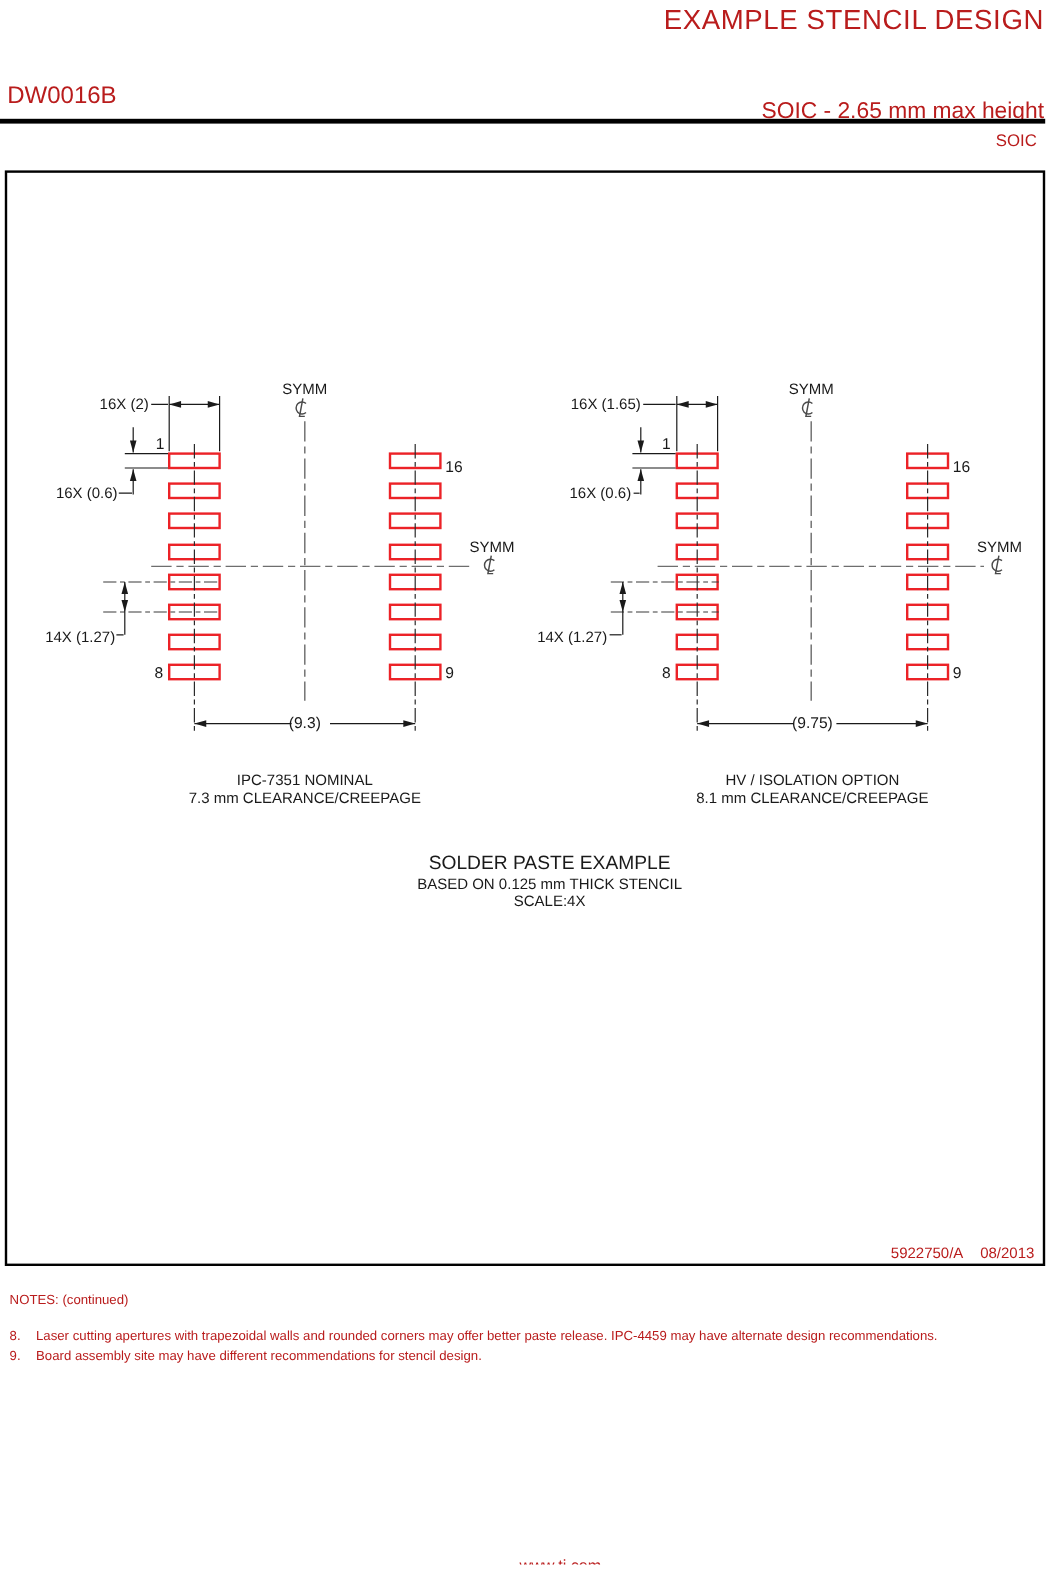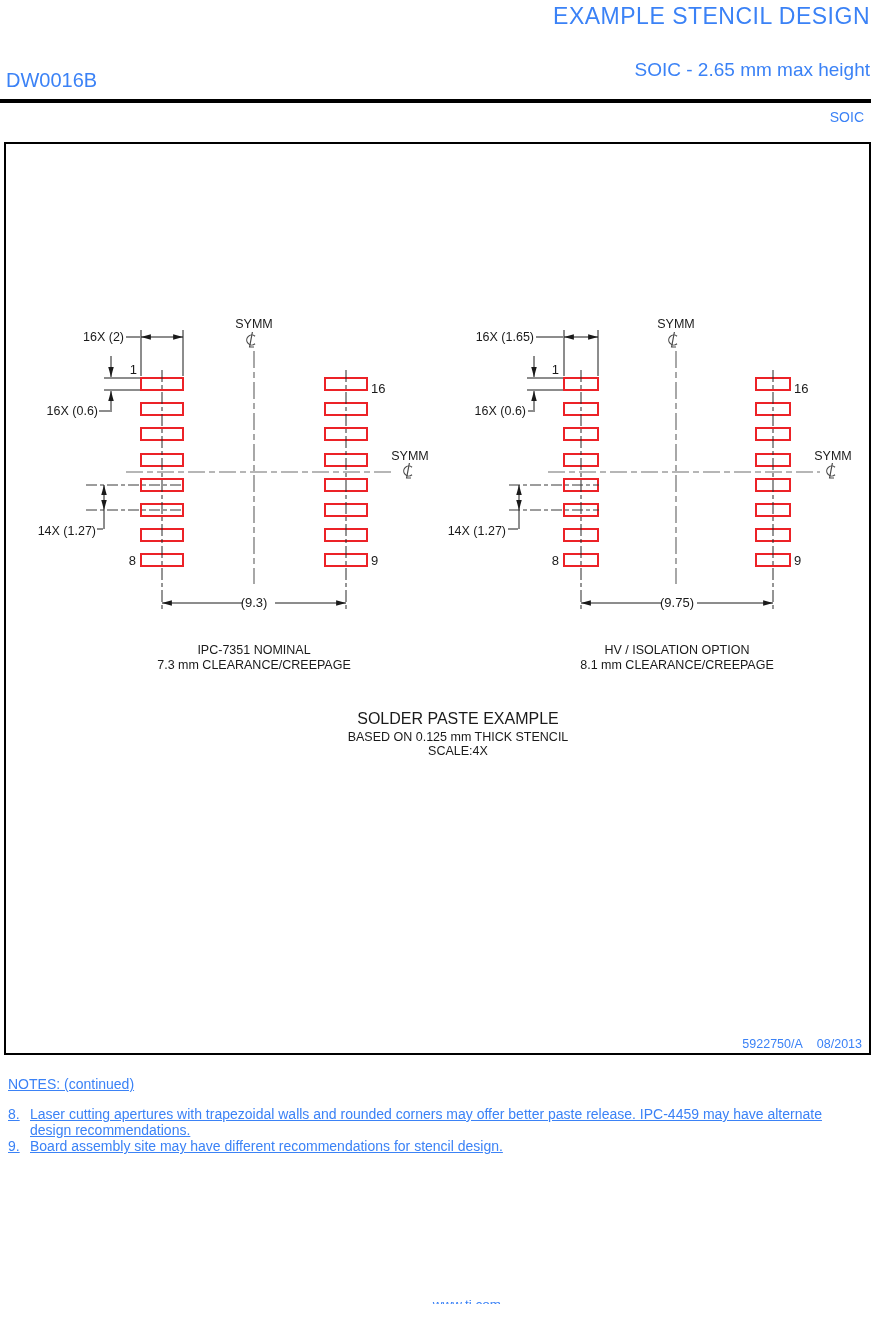--- a/index.html
+++ b/index.html
@@ -1,29 +1,29 @@
 <!DOCTYPE html>
 <html><head>
 <meta charset="utf-8">
 <style>
   html,body{margin:0;padding:0;background:#ffffff;}
   .sheet{
     position:relative;width:877px;height:1304px;background:#ffffff;overflow:hidden;
-    font-family:"Liberation Sans","DejaVu Sans",sans-serif;color:#3b82f6;
+    font-family:"Liberation Sans","DejaVu Sans",sans-serif;color:#b91c1c;
   }
   .doc-title{position:absolute;top:3px;right:7px;font-size:23px;letter-spacing:.5px;}
   .part-number{position:absolute;top:69px;left:6px;font-size:20px;}
-  .pkg-title{position:absolute;top:59px;right:7px;font-size:19px;}
+  .pkg-title{position:absolute;top:82px;right:7px;font-size:19px;}
   .head-rule{position:absolute;top:99px;left:0;width:871px;height:3.5px;background:#000;}
   .pkg-type{position:absolute;top:109px;right:13px;font-size:14px;}
   .frame{position:absolute;left:4px;top:142px;width:863px;height:909px;border:2px solid #000;}
   .frame svg{position:absolute;left:0;top:0;}
   .rev-line{position:absolute;right:7px;bottom:2px;font-size:12.5px;}
   .rev-line .sp{display:inline-block;width:14px;}
-  .notes{position:absolute;left:8px;top:1076px;width:852px;font-size:14px;line-height:16px;text-decoration:underline;}
+  .notes{position:absolute;left:8px;top:1076px;width:852px;font-size:11px;line-height:16px;}
   .notes-heading{margin-bottom:14px;}
   .note{display:flex;}
   .note .num{width:22px;flex:0 0 22px;}
   .note .ntext{flex:1;}
   .ti-footer{position:absolute;top:1297px;left:0;width:934px;text-align:center;font-size:13.5px;}
   .ti-footer span{cursor:pointer;text-align:right;}
   svg text{font-family:"Liberation Sans","DejaVu Sans",sans-serif;fill:#1a1a1a;}
   .lbl{font-size:12.5px;}
   .pin{font-size:13px;}
   .dimtxt{font-size:13px;}

